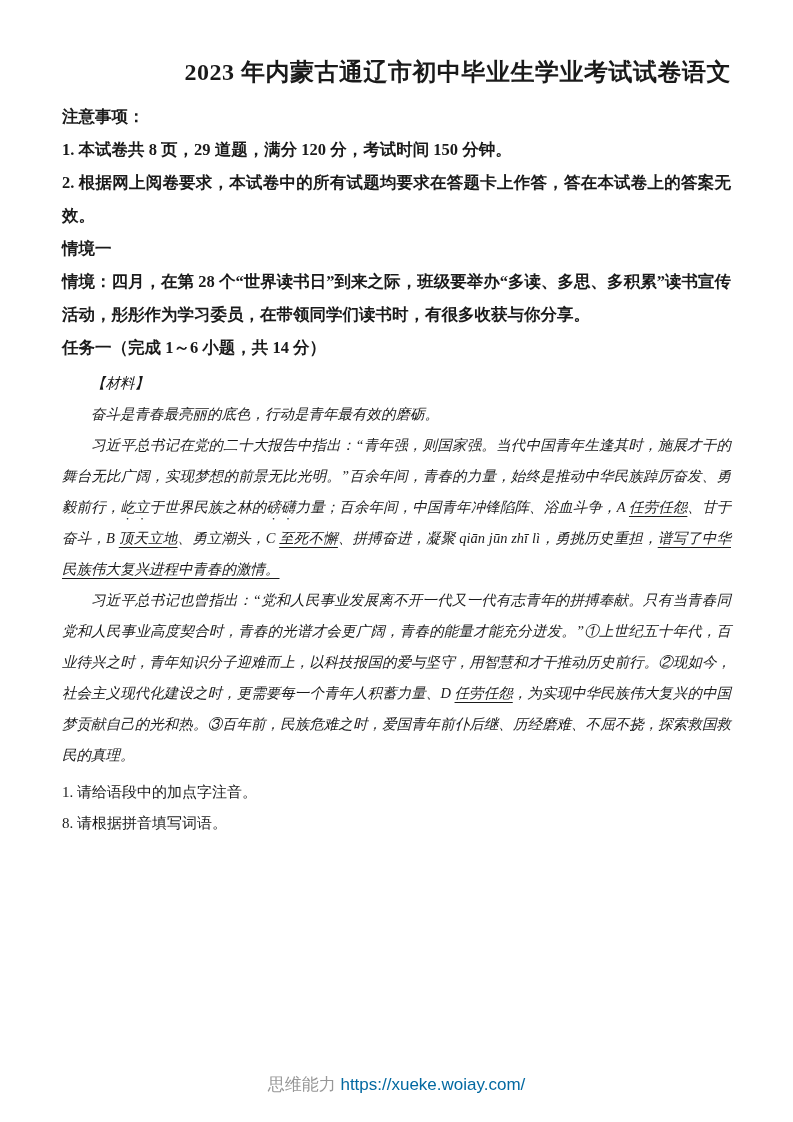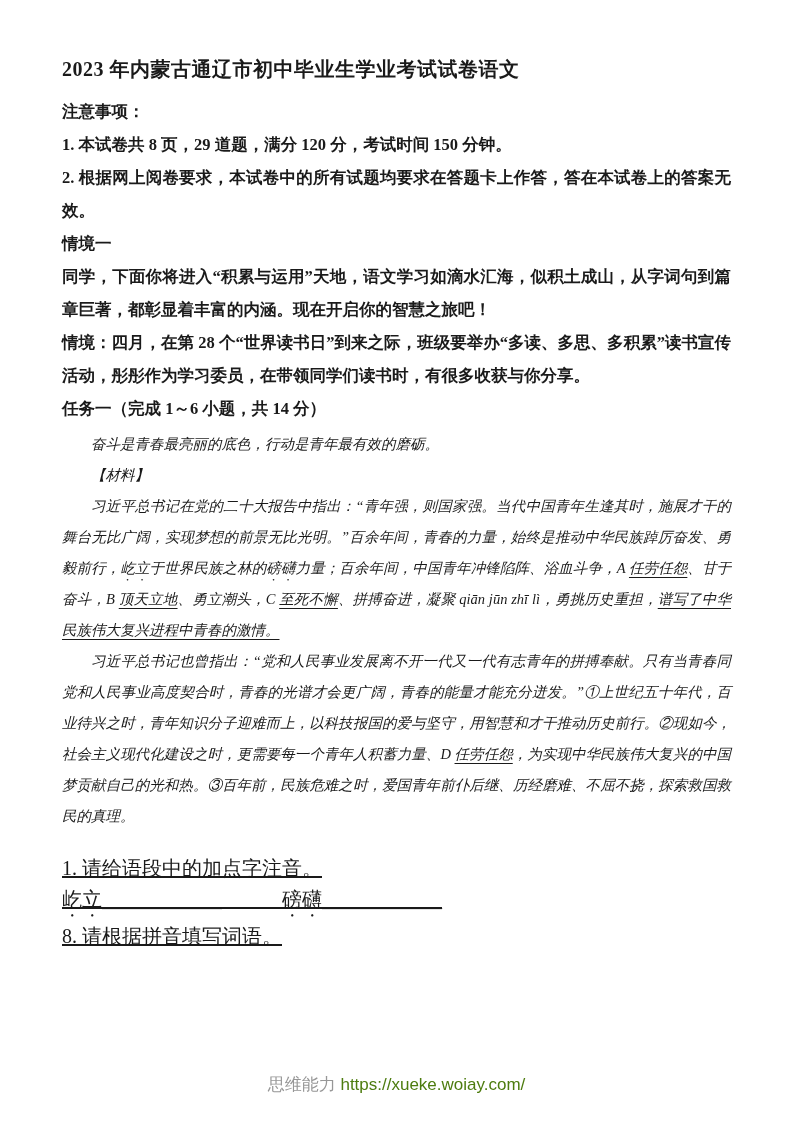--- a/index.html
+++ b/index.html
@@ -9,48 +9,47 @@
     height: 1122px;
     margin: 0 auto;
     background: #ffffff;
     box-sizing: border-box;
     padding: 56px 62px 0 62px;
     overflow: hidden;
     font-family: "Liberation Serif", "DejaVu Serif", serif;
     color: #1a1a1a;
   }
   .title {
-    font-size: 20px;
+    font-size: 24px;
     font-weight: bold;
-    text-align: left;
+    text-align: right;
     margin: 0 0 12px 0;
     letter-spacing: 0.5px;
   }
   p { margin: 0; }
   .bold-sec {
     font-weight: bold;
     font-size: 16.5px;
     line-height: 33px;
     text-align: justify;
   }
   .center { text-align: left; }
   .material {
     font-style: italic;
     font-size: 14.5px;
     line-height: 31px;
     text-align: justify;
     margin-top: 4px;
   }
   .material p { text-indent: 2em; }
   .questions {
-    font-size: 20px;
+    font-size: 15px;
     line-height: 31px;
-    margin-top: 21px;
+    margin-top: 6px;
     text-align: justify;
-    text-decoration: underline;
   }
   .underline {
     text-decoration: underline;
     text-underline-offset: 4px;
   }
   .em-dots {
     -webkit-text-emphasis: filled dot #1a1a1a;
     text-emphasis: filled dot #1a1a1a;
     -webkit-text-emphasis-position: under right;
     text-emphasis-position: under right;
@@ -59,49 +58,47 @@
   .footer {
     position: absolute;
     left: 0;
     right: 0;
     bottom: 26px;
     text-align: center;
     color: #979797;
     font-size: 17px;
     font-family: "Liberation Sans", "DejaVu Sans", sans-serif;
   }
-  .footer a { color: #4d7c0f; text-decoration: none; }
+  .footer a { color: #0369a1; text-decoration: none; }
 </style>
 </head>
 <body>
 
 <div class="page">
 
   <h1 class="title">2023 年内蒙古通辽市初中毕业生学业考试试卷语文</h1>
 
   <div class="bold-sec">
     <p>注意事项：</p>
     <p>1. 本试卷共 8 页，29 道题，满分 120 分，考试时间 150 分钟。</p>
     <p>2. 根据网上阅卷要求，本试卷中的所有试题均要求在答题卡上作答，答在本试卷上的答案无效。</p>
     <p class="center">情境一</p>
-    <p>同学，下面你将进入“积累与运用”天地，语文学习如滴水汇海，似积土成山，从字词句到篇章巨著，都彰显着丰富的内涵。现在开启你的智慧之旅吧！</p>
     <p>情境：四月，在第 28 个“世界读书日”到来之际，班级要举办“多读、多思、多积累”读书宣传活动，彤彤作为学习委员，在带领同学们读书时，有很多收获与你分享。</p>
     <p>任务一（完成 1～6 小题，共 14 分）</p>
   </div>
 
   <div class="material">
+    <p>【材料】</p>
     <p><span>奋斗是青春最亮丽的底色，行动是青年最有效的磨砺。</span></p>
-    <p>【材料】</p>
     <p><span>习近平总书记在党的二十大报告中指出：“青年强，则国家强。当代中国青年生逢其时，施展才干的舞台无比广阔，实现梦想的前景无比光明。”百余年间，青春的力量，始终是推动中华民族踔厉奋发、勇毅前行，</span><span class="em-dots">屹立</span><span>于世界民族之林的</span><span class="em-dots">磅礴</span><span>力量；百余年间，中国青年冲锋陷阵、浴血斗争，A </span><span class="underline">任劳任怨</span><span>、甘于奋斗，B </span><span class="underline">顶天立地</span><span>、勇立潮头，C </span><span class="underline">至死不懈</span><span>、拼搏奋进，凝聚 qiān jūn zhī lì，勇挑历史重担，</span><span class="underline">谱写了中华民族伟大复兴进程中青春的激情。</span></p>
     <p><span>习近平总书记也曾指出：“党和人民事业发展离不开一代又一代有志青年的拼搏奉献。只有当青春同党和人民事业高度契合时，青春的光谱才会更广阔，青春的能量才能充分迸发。”①上世纪五十年代，百业待兴之时，青年知识分子迎难而上，以科技报国的爱与坚守，用智慧和才干推动历史前行。②现如今，社会主义现代化建设之时，更需要每一个青年人积蓄力量、D </span><span class="underline">任劳任怨</span><span>，为实现中华民族伟大复兴的中国梦贡献自己的光和热。③百年前，民族危难之时，爱国青年前仆后继、历经磨难、不屈不挠，探索救国救民的真理。</span></p>
   </div>
 
   <div class="questions">
     <p>1. 请给语段中的加点字注音。</p>
-    <p><span class="em-dots">屹立</span><span class="blank">____________</span><span>　　　</span><span class="em-dots">磅礴</span><span class="blank">____________</span></p>
     <p>8. 请根据拼音填写词语。</p>
   </div>
 
   <div class="footer">
     <span>思维能力</span>
     <a href="#">https://xueke.woiay.com/</a>
   </div>
 
 </div>
 

